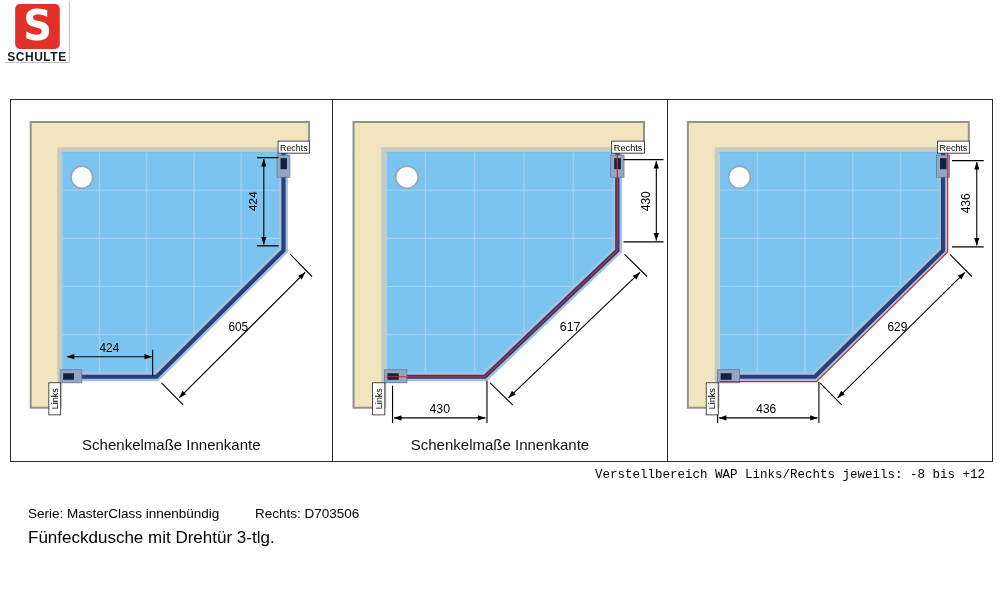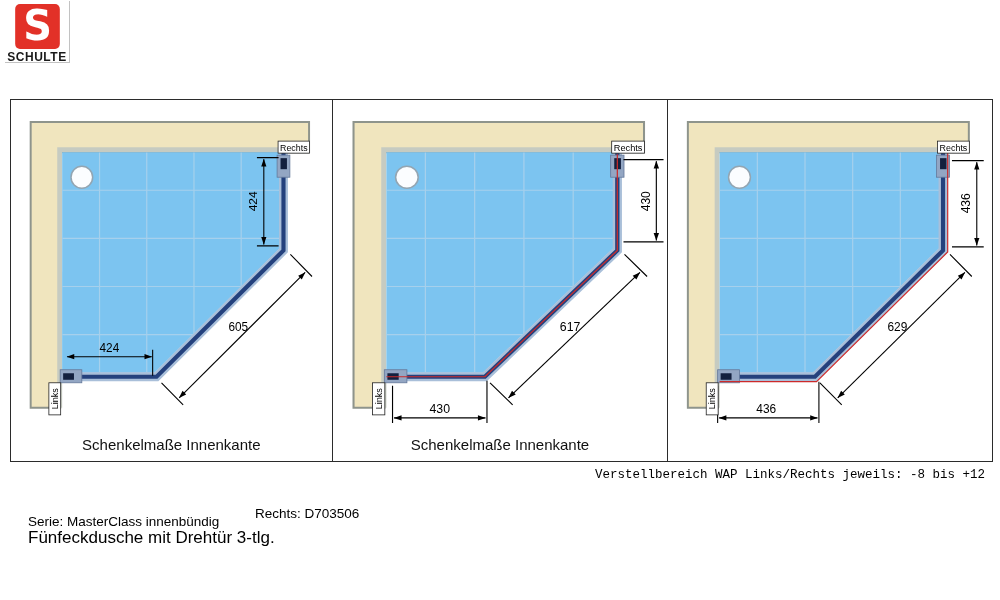--- a/index.html
+++ b/index.html
@@ -30,21 +30,21 @@
   .cell svg{display:block;width:100%;height:100%;}
   .caption{
     position:absolute;left:0;bottom:8px;width:100%;text-align:center;
     font-size:15px;color:#111;white-space:nowrap;
   }
   svg text{font-family:"Liberation Sans", sans-serif;fill:#000;}
   svg .dim-t{font-size:12px;}
   svg .lbl-t{font-size:9px;}
   
   .note{position:absolute;top:468px;right:15px;font-size:12.5px;font-family:Liberation Mono, monospace;}
-  .serie{position:absolute;left:28px;top:506px;font-size:13.5px;margin-top:8px;}
+  .serie{position:absolute;left:28px;top:506px;font-size:13.5px;}
   .artikel{position:absolute;left:255px;top:506px;font-size:13.5px;}
   .product{position:absolute;left:28px;top:528px;font-size:17px;}
 </style>
 </head>
 <body>
 
 <div class="logo-box">
   <div class="logo-red">
     <span>S</span>
   </div>

